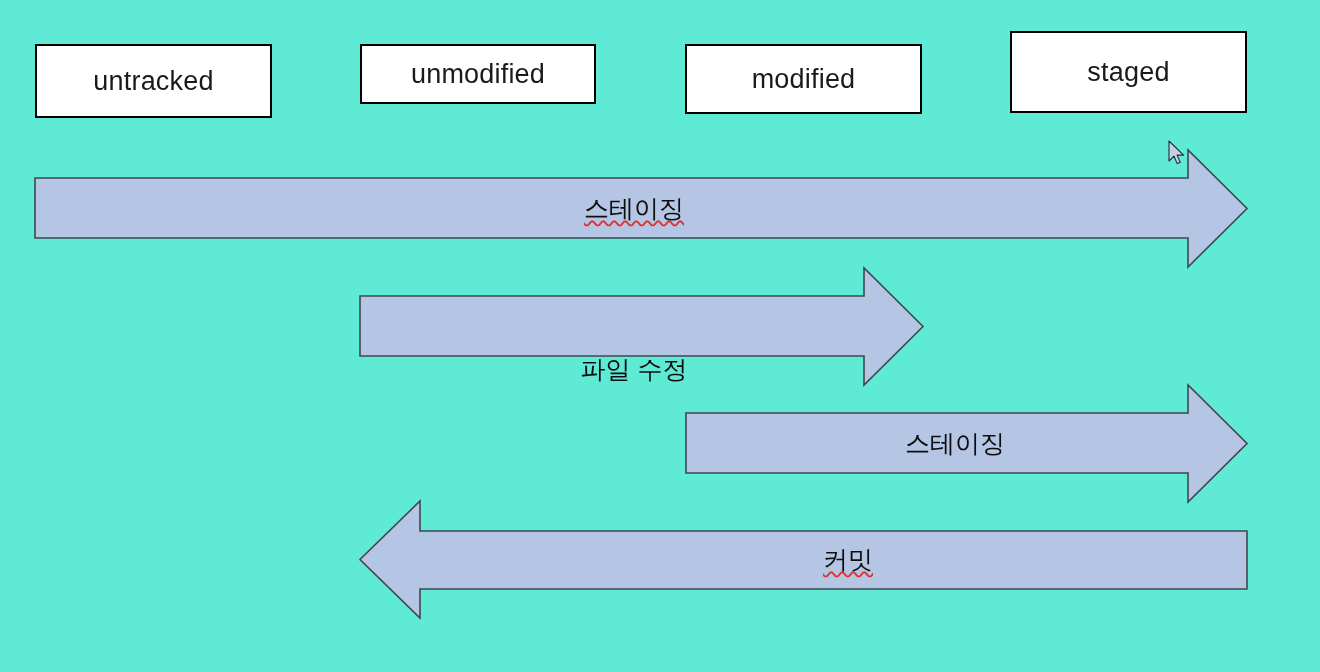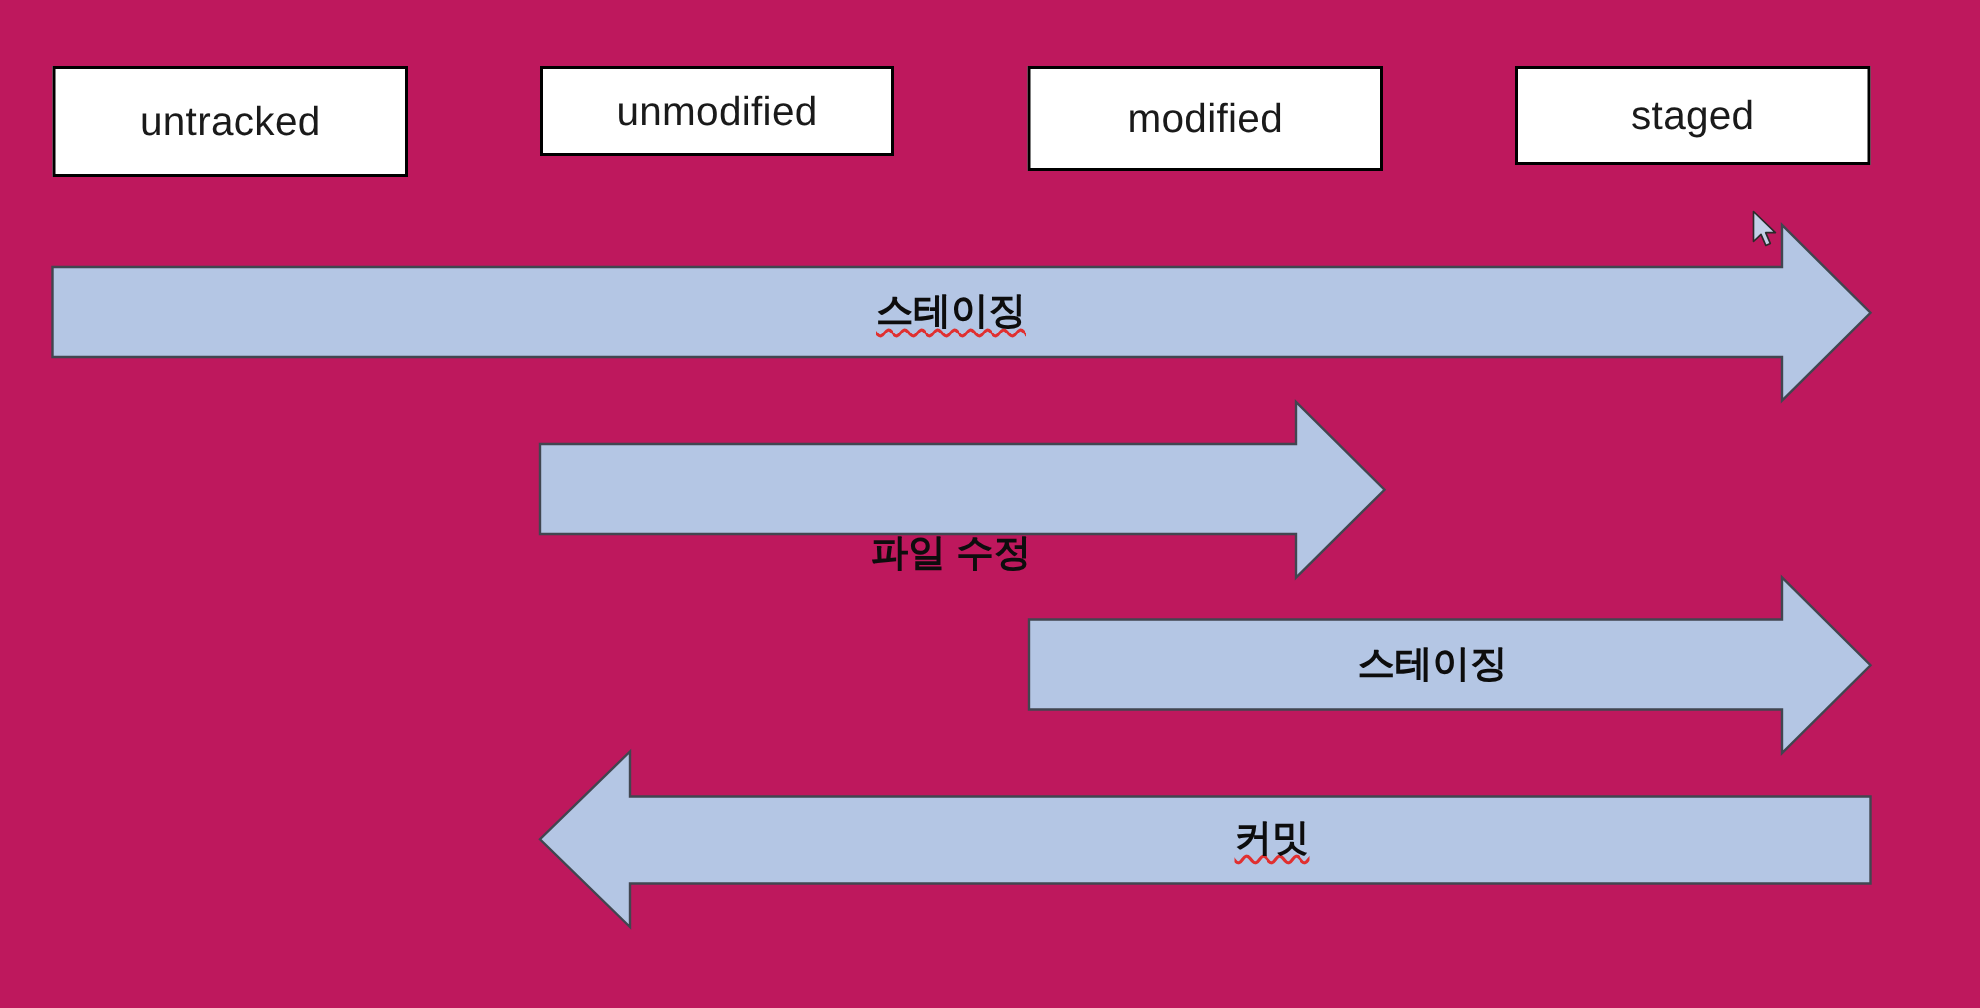--- a/index.html
+++ b/index.html
@@ -8,21 +8,21 @@
     padding: 0;
     background: #ffffff;
   }
   body {
     font-family: "Liberation Sans", "DejaVu Sans", sans-serif;
   }
   #canvas {
     position: relative;
     width: 1320px;
     height: 672px;
-    background: #be185d;
+    background: #5eead4;
     overflow: hidden;
   }
 
   
   .state-box {
     position: absolute;
     box-sizing: border-box;
     border: 2px solid #000000;
     background: #ffffff;
     display: flex;
@@ -42,21 +42,21 @@
   .arrow {
     position: absolute;
   }
   .arrow svg {
     display: block;
     overflow: visible;
   }
   .arrow-label {
     position: absolute;
     font-size: 25px;
-    font-weight: bold;
+    font-weight: normal;
     color: #0d0d0d;
     line-height: 1;
     white-space: nowrap;
     transform: translate(-50%, -50%);
     pointer-events: none;
   }
   .arrow-label.misspelled {
     text-decoration-line: underline;
     text-decoration-style: wavy;
     text-decoration-color: #e03030;
@@ -78,21 +78,21 @@
   <div id="states-layer">
       <div class="state-box" style="left: 35px; top: 44px; width: 237px; height: 74px; border-color: rgb(0, 0, 0); background: rgb(255, 255, 255);">
         <span class="state-label">untracked</span>
       </div>
       <div class="state-box" style="left: 360px; top: 44px; width: 236px; height: 60px; border-color: rgb(0, 0, 0); background: rgb(255, 255, 255);">
         <span class="state-label">unmodified</span>
       </div>
       <div class="state-box" style="left: 685px; top: 44px; width: 237px; height: 70px; border-color: rgb(0, 0, 0); background: rgb(255, 255, 255);">
         <span class="state-label">modified</span>
       </div>
-      <div class="state-box" style="left: 1010px; top: 44px; width: 237px; height: 66px; border-color: rgb(0, 0, 0); background: rgb(255, 255, 255);">
+      <div class="state-box" style="left: 1010px; top: 31px; width: 237px; height: 82px; border-color: rgb(0, 0, 0); background: rgb(255, 255, 255);">
         <span class="state-label">staged</span>
       </div>
     </div>
 
   <div id="arrows-layer">
       <div class="arrow" style="left: 35px; top: 150px; width: 1212px; height: 117px;">
         <svg width="1212" height="117" viewBox="0 0 1212 117">
           <path d="M0,28 L1153,28 L1153,0 L1212,58.5 L1153,117 L1153,88 L0,88 Z" fill="#b4c6e4" stroke="#414650" stroke-width="1.6" stroke-linejoin="miter"></path>
         </svg>
       </div>

